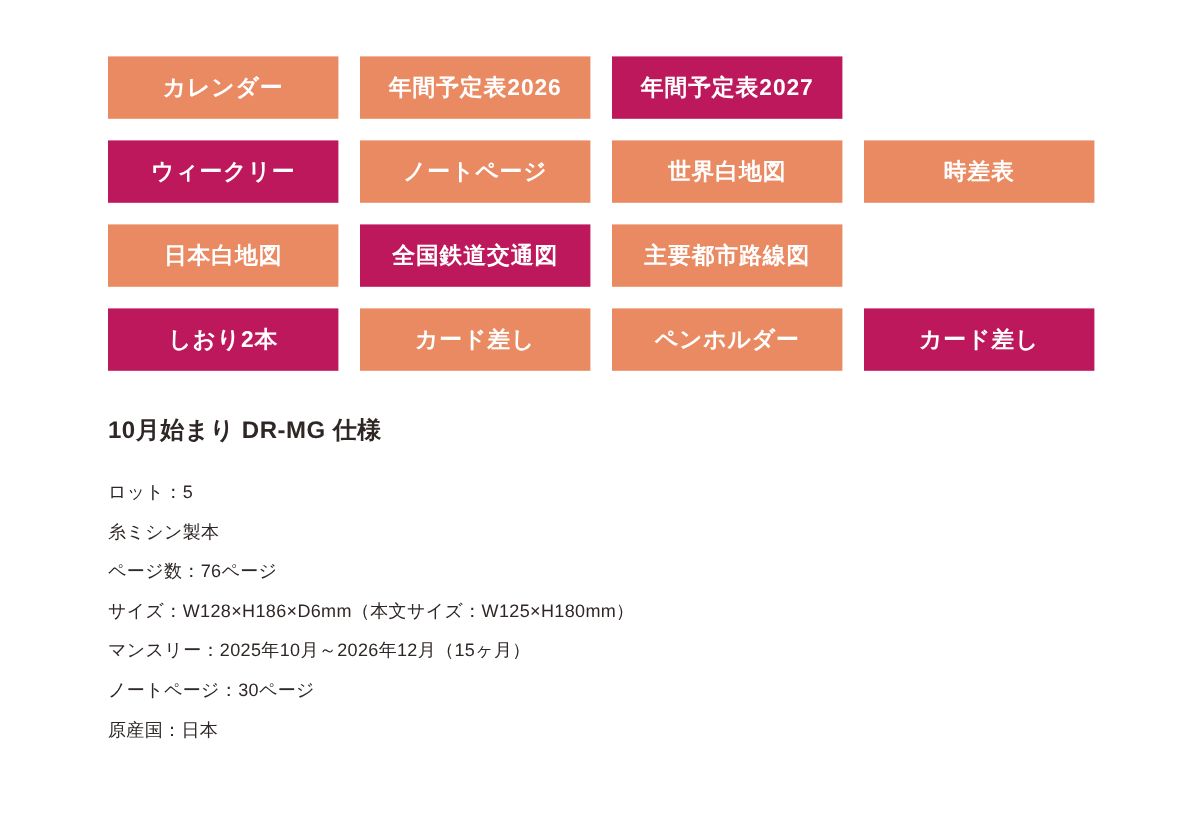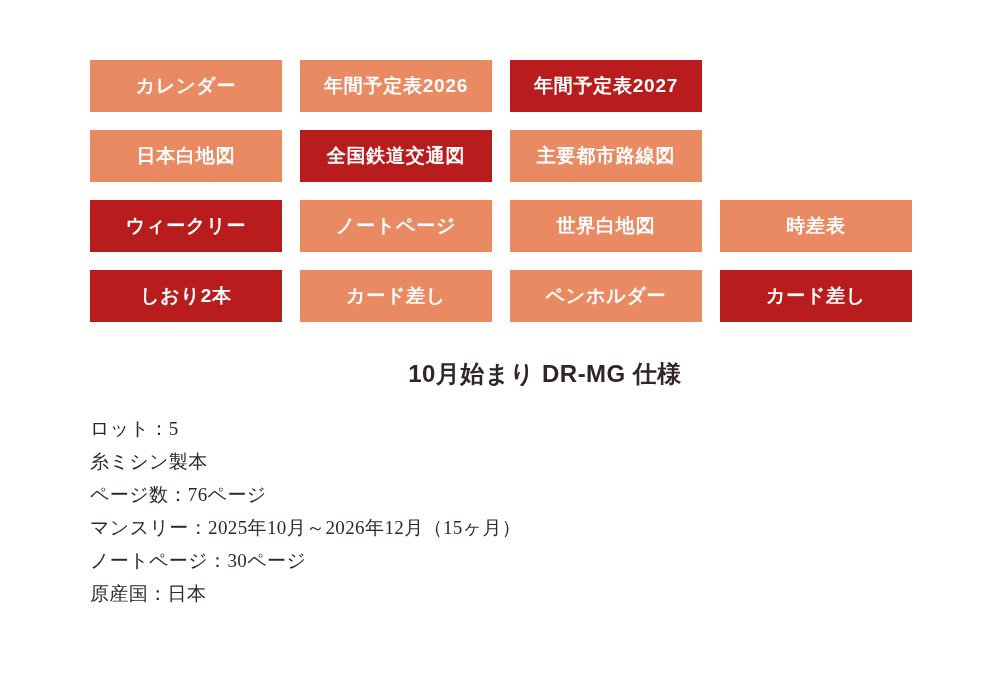--- a/index.html
+++ b/index.html
@@ -10,21 +10,20 @@
   }
   .page {
     position: relative;
     width: 1000px;
     height: 700px;
     background: #ffffff;
     overflow: hidden;
   }
   .content {
     padding: 47px 0 0 90px;
-    margin-top: 13px;
   }
   
   .feature-grid {
     width: 822px;
   }
   .grid-row {
     display: flex;
     gap: 18px;
     margin-bottom: 18px;
   }
@@ -35,81 +34,80 @@
     align-items: center;
     justify-content: center;
     color: #ffffff;
     font-size: 19px;
     font-weight: bold;
     letter-spacing: 0.04em;
     white-space: nowrap;
     box-sizing: border-box;
   }
   .tag[data-state="included"] { background: #e98a62; }
-  .tag[data-state="excluded"] { background: #b91c1c; }
+  .tag[data-state="excluded"] { background: #be185d; }
   
   .spec {
     margin-top: 36px;
     color: #2f2725;
   }
   .spec-title {
     margin: 0 0 22px 0;
-    font-size: 24px;
+    font-size: 20px;
     font-weight: bold;
     letter-spacing: 0.02em;
     color: #2f2725;
-    text-align: center;
   }
   .spec-lines {
-    font-size: 19px;
+    font-size: 15px;
     line-height: 33px;
     letter-spacing: 0.02em;
-    font-family: Liberation Serif, serif;
   }
   .spec-line {
     margin: 0;
   }
 </style>
 </head>
 <body>
 
 <div class="page">
   <div class="content">
 
     <div class="feature-grid">
       <div class="grid-row">
         <div class="tag" data-state="included">カレンダー</div>
         <div class="tag" data-state="included">年間予定表2026</div>
         <div class="tag" data-state="excluded">年間予定表2027</div>
       </div>
       <div class="grid-row">
-        <div class="tag" data-state="included">日本白地図</div>
-        <div class="tag" data-state="excluded">全国鉄道交通図</div>
-        <div class="tag" data-state="included">主要都市路線図</div>
-      </div>
-      <div class="grid-row">
         <div class="tag" data-state="excluded">ウィークリー</div>
         <div class="tag" data-state="included">ノートページ</div>
         <div class="tag" data-state="included">世界白地図</div>
         <div class="tag" data-state="included">時差表</div>
+      </div>
+      <div class="grid-row">
+        <div class="tag" data-state="included">日本白地図</div>
+        <div class="tag" data-state="excluded">全国鉄道交通図</div>
+        <div class="tag" data-state="included">主要都市路線図</div>
       </div>
       <div class="grid-row">
         <div class="tag" data-state="excluded">しおり2本</div>
         <div class="tag" data-state="included">カード差し</div>
         <div class="tag" data-state="included">ペンホルダー</div>
         <div class="tag" data-state="excluded">カード差し</div>
       </div>
     </div>
 
     <div class="spec">
       <h2 class="spec-title">10月始まり DR-MG 仕様</h2>
       <div class="spec-lines">
         <p class="spec-line">ロット：5</p>
         <p class="spec-line">糸ミシン製本</p>
         <p class="spec-line">ページ数：76ページ</p>
+        <p class="spec-line">サイズ：W128×H186×D6mm（本文サイズ：W125×H180mm）</p>
         <p class="spec-line">マンスリー：2025年10月～2026年12月（15ヶ月）</p>
         <p class="spec-line">ノートページ：30ページ</p>
         <p class="spec-line">原産国：日本</p>
       </div>
     </div>
 
   </div>
 </div>
 
 </body></html>

